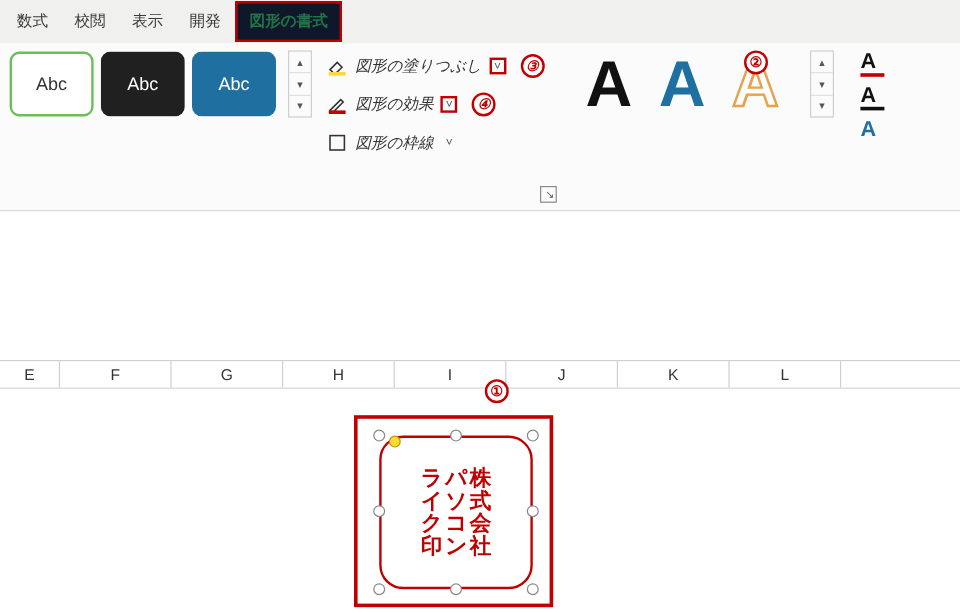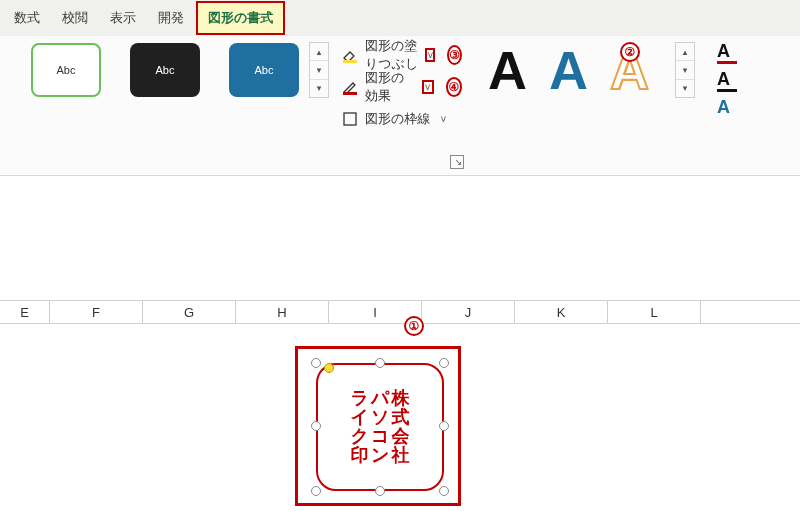--- a/index.html
+++ b/index.html
@@ -25,21 +25,21 @@
   }
   .tab {
     padding: 6px 10px;
     color: #3a3a3a;
     cursor: pointer;
   }
   .tab.active {
     border: 2px solid #c00000;
     color: #217346;
     font-weight: 600;
-    background: #fef9c3;
+    background: #0f172a;
   }
 
   
   .ribbon {
     display: flex;
     height: 140px;
     background: #fbfbfb;
     border-bottom: 1px solid #d8d8d8;
   }
   .group {
@@ -80,23 +80,22 @@
     align-items: center;
     gap: 6px;
   }
   .style-item {
     width: 70px;
     height: 54px;
     border-radius: 8px;
     display: flex;
     align-items: center;
     justify-content: center;
-    font-size: 11px;
+    font-size: 15px;
     border: 1px solid transparent;
-    margin-left: 23px;
   }
   .style1 { background: #fff; border: 2px solid #6bbf59; color: #333; }
   .style2 { background: #202020; color: #fff; }
   .style3 { background: #1f6fa0; color: #fff; }
   .spinner {
     width: 20px;
     height: 56px;
     border: 1px solid #cfcfcf;
     margin-left: 4px;
     display: flex;
@@ -121,20 +120,21 @@
     padding-left: 8px;
   }
   .cmd {
     display: flex;
     align-items: center;
     gap: 6px;
     color: #333;
     font-size: 13px;
     height: 26px;
     position: relative;
+    font-style: italic;
   }
   .cmd-icon {
     width: 18px;
     height: 18px;
     display: inline-flex;
     align-items: center;
     justify-content: center;
   }
   .cmd-drop {
     width: 14px;

